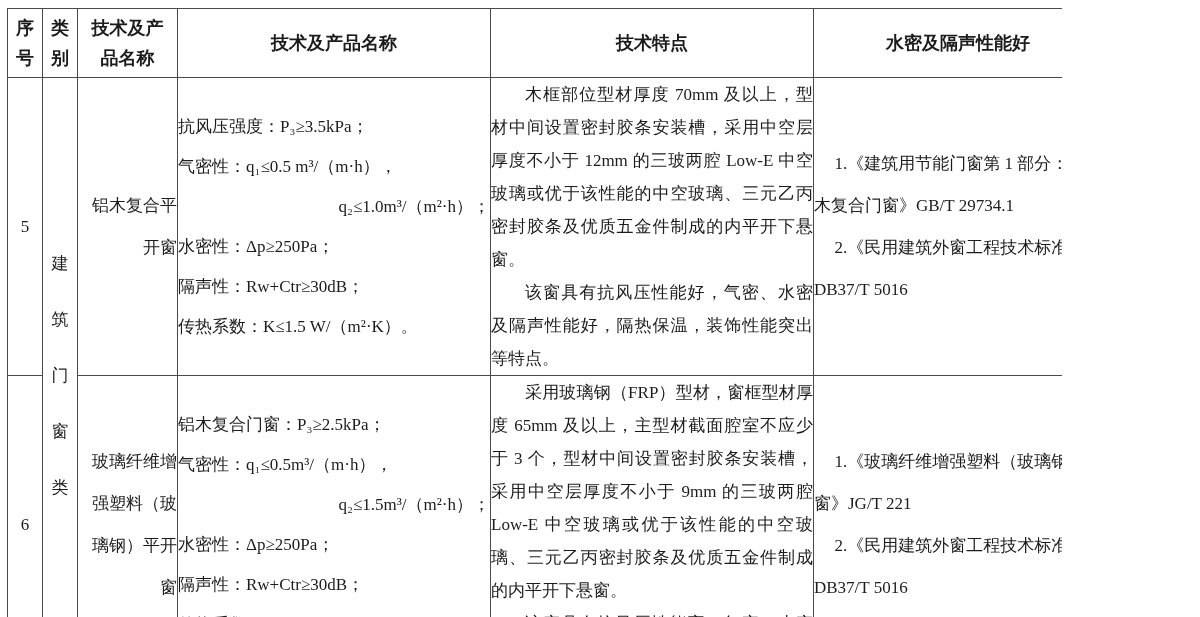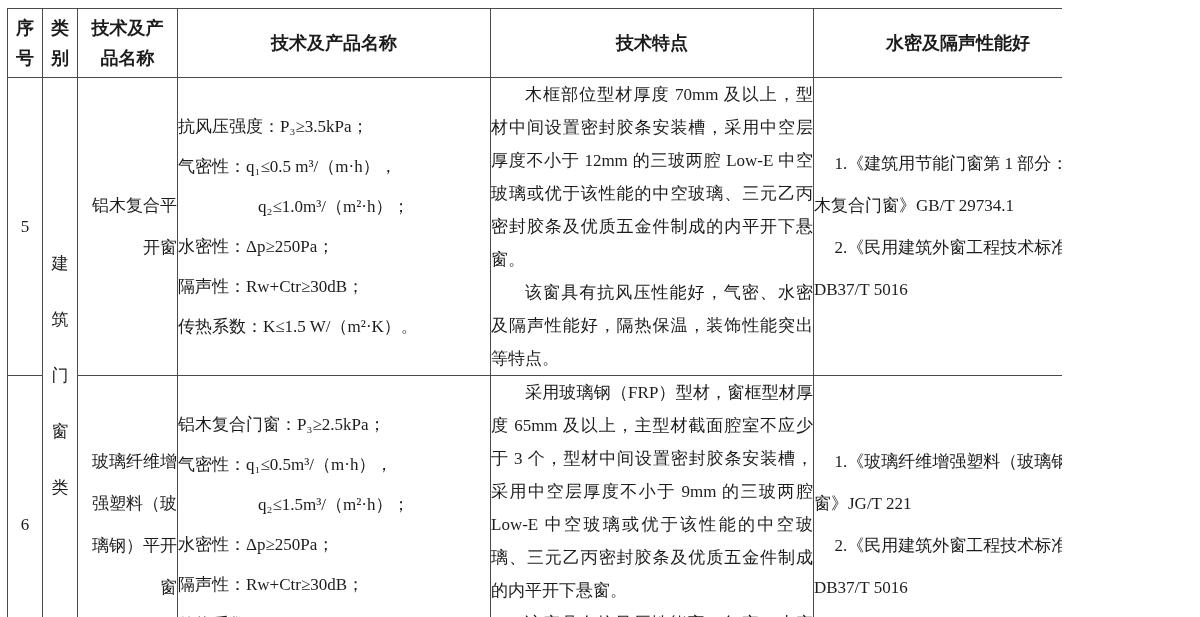--- a/index.html
+++ b/index.html
@@ -51,21 +51,21 @@
     width: 19px;
     margin: 0 auto;
     word-break: break-all;
     line-height: 56px;
     text-align: center;
   }
   td.name { vertical-align: middle; padding: 0 6px; }
   td.name .nm { line-height: 42px; text-align: right; }
   td.perf { vertical-align: middle; padding-left: 11px; padding-right: 4px; }
   td.perf .pline { line-height: 40px; white-space: nowrap; }
-  td.perf .pline.indent { padding-left: 80px; }
+  td.perf .pline.indent { padding-left: 80px; text-align: right; }
   td.feat { vertical-align: middle; padding: 0 7px; }
   td.feat p {
     margin: 0;
     text-align: justify;
     text-indent: 2em;
     line-height: 33px;
   }
   td.std { vertical-align: middle; padding: 0 4px; }
   td.std p {
     margin: 0;

